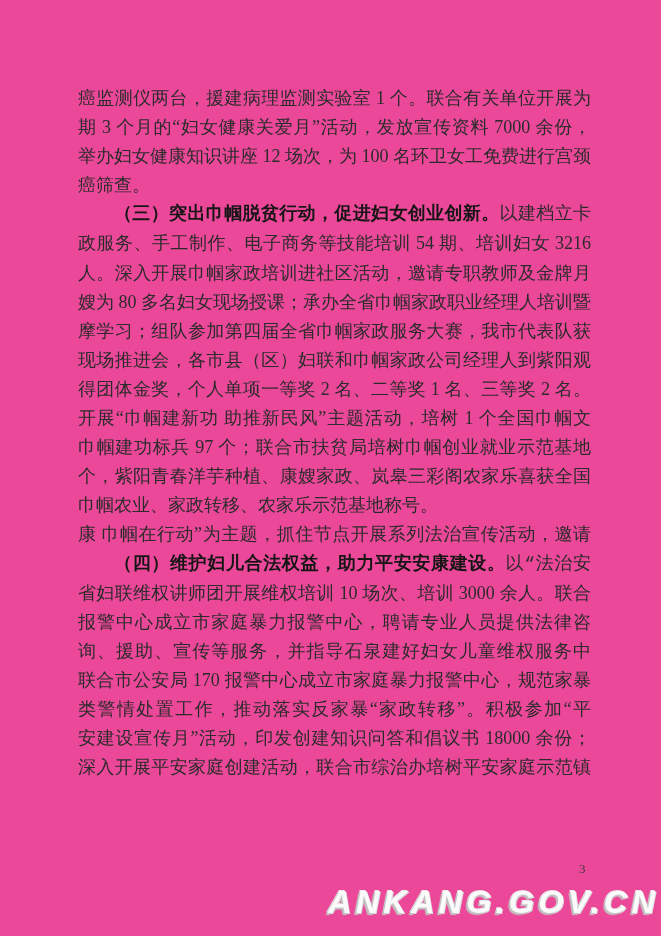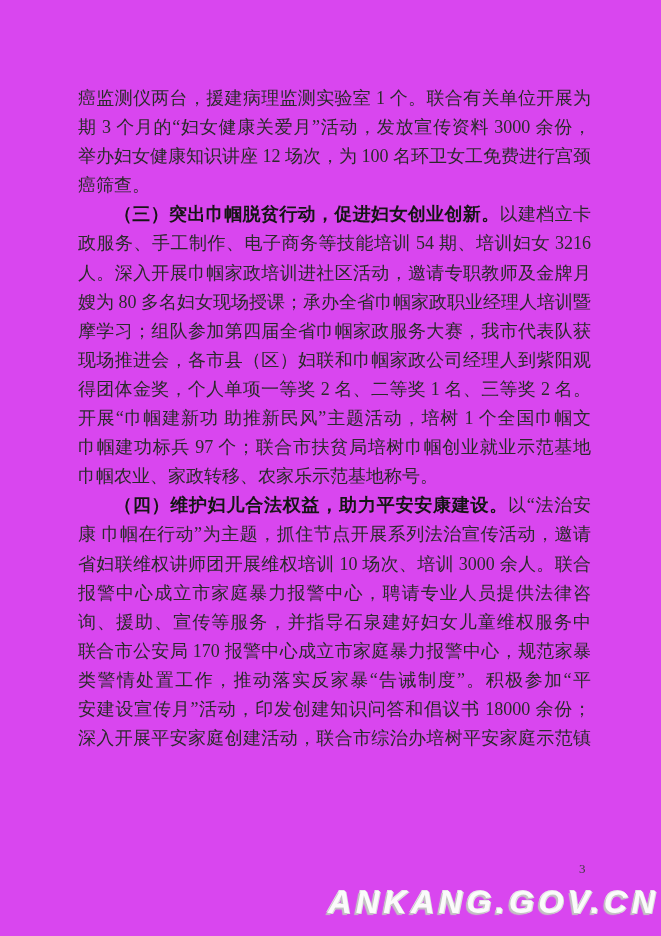--- a/index.html
+++ b/index.html
@@ -4,21 +4,21 @@
 <style>
   html, body {
     margin: 0;
     padding: 0;
     background: #ffffff;
   }
   .page {
     position: relative;
     width: 661px;
     height: 936px;
-    background: #d946ef;
+    background: #ec4899;
     overflow: hidden;
     font-family: "Liberation Serif", "DejaVu Serif", serif;
   }
   .doc-body {
     position: absolute;
     left: 78px;
     top: 84px;
     width: 513px;
     color: #2b2b2b;
     font-size: 18px;
@@ -34,20 +34,21 @@
     text-align-last: left;
     text-justify: inter-character;
     overflow: hidden;
     white-space: normal;
   }
   .line.fill {
     text-align-last: justify;
   }
   .line.indent {
     padding-left: 36px;
+    font-family: Liberation Mono, monospace;
   }
   .line .bold {
     font-weight: bold;
     color: #151515;
   }
   .page-number {
     position: absolute;
     left: 579px;
     top: 861px;
     font-size: 13px;
@@ -72,43 +73,44 @@
     pointer-events: none;
   }
 </style>
 </head>
 <body>
 
 <div class="page">
   <div class="doc-body">
       <div class="paragraph">
         <div class="line fill"><span>癌监测仪两台，援建病理监测实验室 1 个。联合有关单位开展为</span></div>
-        <div class="line fill"><span>期 3 个月的“妇女健康关爱月”活动，发放宣传资料 3000 余份，</span></div>
+        <div class="line fill"><span>期 3 个月的“妇女健康关爱月”活动，发放宣传资料 7000 余份，</span></div>
         <div class="line fill"><span>举办妇女健康知识讲座 12 场次，为 100 名环卫女工免费进行宫颈</span></div>
         <div class="line"><span>癌筛查。</span></div>
       </div>
       <div class="paragraph">
         <div class="line fill indent"><span class="bold">（三）突出巾帼脱贫行动，促进妇女创业创新。</span><span>以建档立卡</span></div>
         <div class="line fill"><span>政服务、手工制作、电子商务等技能培训 54 期、培训妇女 3216</span></div>
         <div class="line fill"><span>人。深入开展巾帼家政培训进社区活动，邀请专职教师及金牌月</span></div>
         <div class="line fill"><span>嫂为 80 多名妇女现场授课；承办全省巾帼家政职业经理人培训暨</span></div>
         <div class="line fill"><span>摩学习；组队参加第四届全省巾帼家政服务大赛，我市代表队获</span></div>
         <div class="line fill"><span>现场推进会，各市县（区）妇联和巾帼家政公司经理人到紫阳观</span></div>
         <div class="line fill"><span>得团体金奖，个人单项一等奖 2 名、二等奖 1 名、三等奖 2 名。</span></div>
         <div class="line fill"><span>开展“巾帼建新功 助推新民风”主题活动，培树 1 个全国巾帼文</span></div>
         <div class="line fill"><span>巾帼建功标兵 97 个；联合市扶贫局培树巾帼创业就业示范基地 16</span></div>
+        <div class="line fill"><span>个，紫阳青春洋芋种植、康嫂家政、岚皋三彩阁农家乐喜获全国</span></div>
         <div class="line"><span>巾帼农业、家政转移、农家乐示范基地称号。</span></div>
       </div>
       <div class="paragraph">
+        <div class="line fill"><span>康 巾帼在行动”为主题，抓住节点开展系列法治宣传活动，邀请</span></div>
         <div class="line fill indent"><span class="bold">（四）维护妇儿合法权益，助力平安安康建设。</span><span>以“法治安</span></div>
-        <div class="line fill"><span>康 巾帼在行动”为主题，抓住节点开展系列法治宣传活动，邀请</span></div>
         <div class="line fill"><span>省妇联维权讲师团开展维权培训 10 场次、培训 3000 余人。联合</span></div>
         <div class="line fill"><span>报警中心成立市家庭暴力报警中心，聘请专业人员提供法律咨</span></div>
         <div class="line fill"><span>询、援助、宣传等服务，并指导石泉建好妇女儿童维权服务中心；</span></div>
         <div class="line fill"><span>联合市公安局 170 报警中心成立市家庭暴力报警中心，规范家暴</span></div>
-        <div class="line fill"><span>类警情处置工作，推动落实反家暴“告诫制度”。积极参加“平</span></div>
+        <div class="line fill"><span>类警情处置工作，推动落实反家暴“家政转移”。积极参加“平</span></div>
         <div class="line fill"><span>安建设宣传月”活动，印发创建知识问答和倡议书 18000 余份；</span></div>
         <div class="line fill"><span>深入开展平安家庭创建活动，联合市综治办培树平安家庭示范镇</span></div>
       </div>
     </div>
   <div class="page-number">3</div>
   <div class="watermark">ANKANG.GOV.CN</div>
 </div>
 
 </body></html>

